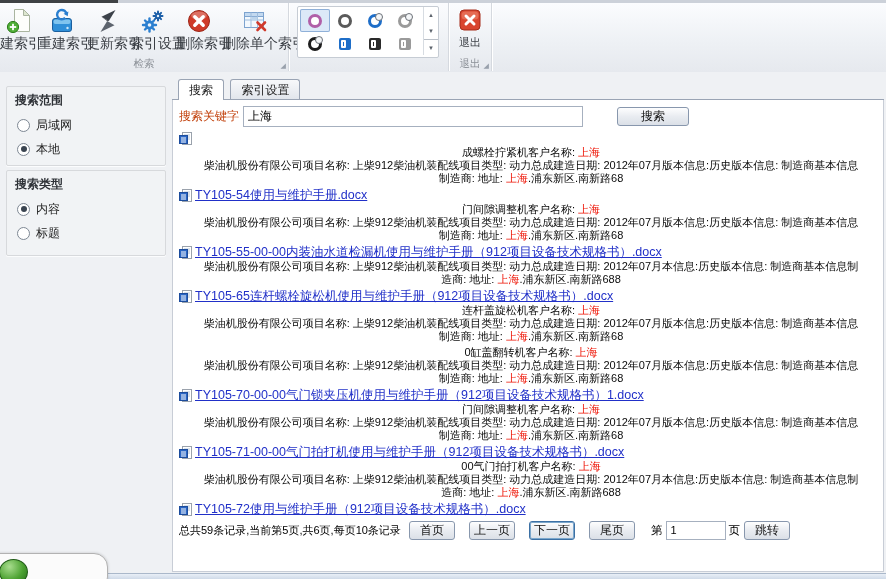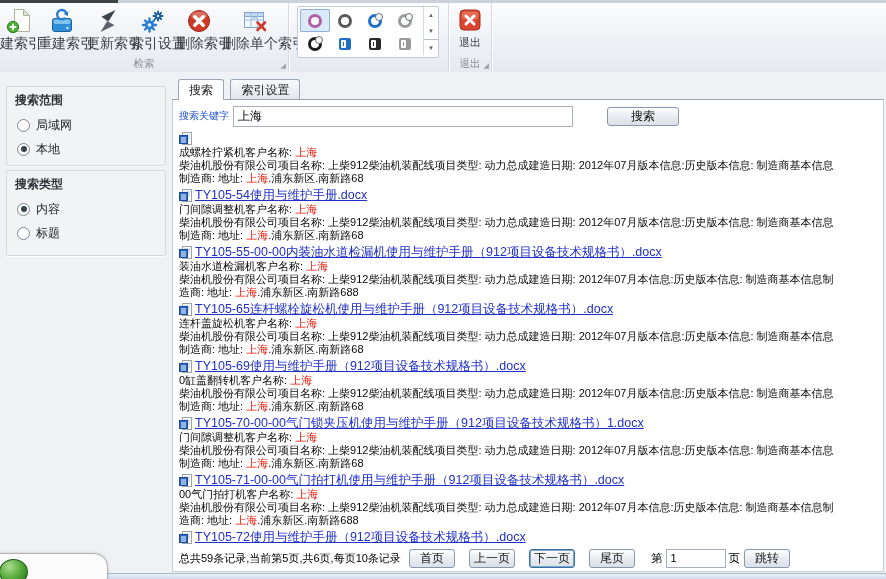--- a/index.html
+++ b/index.html
@@ -65,34 +65,34 @@
   
   .mainpanel{position:absolute;left:172px;top:7px;right:2px;bottom:2px;}
   .tabstrip{height:20px;border-bottom:1px solid #9aa4b4;padding-left:6px;position:relative;}
   .tab{display:inline-block;padding:3px 10px 2px;font-size:12px;color:#222;
     border:1px solid #9aa4b4;border-bottom:none;border-radius:3px 3px 0 0;
     background:linear-gradient(#f7f8fa,#e2e6ec);margin-right:2px;position:relative;cursor:pointer;line-height:14px;}
   .tab.active{background:#fff;z-index:3;padding-bottom:3px;margin-bottom:-1px;}
   .tabpage{background:#fff;border:1px solid #c8cdd6;border-top:none;height:calc(100% - 21px);
     box-sizing:border-box;padding:5px 0 0 6px;overflow:hidden;}
   .searchrow{display:flex;align-items:center;height:22px;margin-bottom:4px;}
-  .searchrow .slabel{font-size:10px;color:#1d4ed8;margin-right:4px;white-space:nowrap;}
+  .searchrow .slabel{font-size:12px;color:#c2410c;margin-right:4px;white-space:nowrap;}
   .search-input{width:330px;height:17px;border:1px solid #a6b0bf;font-size:12px;padding:1px 4px;
     font-family:inherit;}
   .btn{display:inline-flex;align-items:center;justify-content:center;
     height:19px;border:1px solid #8897ad;border-radius:3px;font-size:12px;color:#111;
     background:linear-gradient(#fefefe,#e9ecf1 50%,#dbe0e7);cursor:pointer;box-sizing:border-box;}
   .search-btn{width:72px;margin-left:34px;}
   
   .results{margin-top:4px;}
   .result{margin:0 0 3px 0;}
   .result-link-row{display:flex;align-items:center;height:15px;white-space:nowrap;overflow:hidden;}
   .result-link-row svg{margin-right:3px;flex:0 0 auto;}
   .result-link{color:#2130c8;text-decoration:underline;font-size:12.5px;cursor:pointer;}
-  .dline{font-size:11px;line-height:13px;color:#0a0a0a;white-space:nowrap;overflow:hidden;}
+  .dline{font-size:11px;line-height:13px;color:#0a0a0a;white-space:nowrap;overflow:hidden;text-align:center;}
   .red{color:#ee1000;}
   
   .pager{display:flex;align-items:center;height:20px;margin-top:2px;}
   .pager .summary{font-size:11px;color:#000;margin-right:8px;white-space:nowrap;}
   .pgbtn{min-width:46px;margin-right:14px;}
   .pgbtn.focused{border-color:#3c70a4;box-shadow:inset 0 0 0 1px #7ba7cc;}
   .page-label{font-size:11.5px;color:#000;margin:0 4px 0 2px;white-space:nowrap;}
   .page-input{width:52px;height:15px;border:1px solid #a6b0bf;font-size:11px;padding:1px 3px;font-family:inherit;}
   
   .bottomstrip{position:absolute;left:0;right:0;bottom:0;height:5px;
@@ -359,21 +359,20 @@
         <rect x="0.5" y="3.5" width="8" height="8" fill="#2a66c4" stroke="#1c4c9c"></rect>
         <g stroke="#fff" stroke-width="1">
                   <line x1="2" y1="6" x2="7" y2="6"></line>
                   <line x1="2" y1="8" x2="7" y2="8"></line>
                   <line x1="2" y1="10" x2="7" y2="10"></line>
                 </g>
       </svg>
       <a class="result-link">TY105-55-00-00内装油水道检漏机使用与维护手册（912项目设备技术规格书）.docx</a>
     </div>
     <div class="result-details">
-      <div class="dline"><span>装油水道检漏机客户名称: </span><span class="red">上海</span></div>
       <div class="dline"><span>柴油机股份有限公司项目名称: 上柴912柴油机装配线项目类型: 动力总成建造日期: 2012年07月本信息:历史版本信息: 制造商基本信息制</span></div>
       <div class="dline"><span>造商: 地址: </span><span class="red">上海</span><span>.浦东新区.南新路688</span></div>
     </div>
   </div>
 
   <div class="result">
     <div class="result-link-row">
       <svg width="13" height="13" viewBox="0 0 13 13">
         <rect x="3.5" y="0.5" width="9" height="12" fill="#fff" stroke="#9aa2ac"></rect>
         <g stroke="#b7c6d8" stroke-width="1">
@@ -391,37 +390,20 @@
       <a class="result-link">TY105-65连杆螺栓旋松机使用与维护手册（912项目设备技术规格书）.docx</a>
     </div>
     <div class="result-details">
       <div class="dline"><span>连杆盖旋松机客户名称: </span><span class="red">上海</span></div>
       <div class="dline"><span>柴油机股份有限公司项目名称: 上柴912柴油机装配线项目类型: 动力总成建造日期: 2012年07月版本信息:历史版本信息: 制造商基本信息</span></div>
       <div class="dline"><span>制造商: 地址: </span><span class="red">上海</span><span>.浦东新区.南新路68</span></div>
     </div>
   </div>
 
   <div class="result">
-    <div class="result-link-row">
-      <svg width="13" height="13" viewBox="0 0 13 13">
-        <rect x="3.5" y="0.5" width="9" height="12" fill="#fff" stroke="#9aa2ac"></rect>
-        <g stroke="#b7c6d8" stroke-width="1">
-                  <line x1="5" y1="3" x2="11" y2="3"></line>
-                  <line x1="5" y1="5" x2="11" y2="5"></line>
-                  <line x1="5" y1="7" x2="11" y2="7"></line>
-                </g>
-        <rect x="0.5" y="3.5" width="8" height="8" fill="#2a66c4" stroke="#1c4c9c"></rect>
-        <g stroke="#fff" stroke-width="1">
-                  <line x1="2" y1="6" x2="7" y2="6"></line>
-                  <line x1="2" y1="8" x2="7" y2="8"></line>
-                  <line x1="2" y1="10" x2="7" y2="10"></line>
-                </g>
-      </svg>
-      <a class="result-link">TY105-69使用与维护手册（912项目设备技术规格书）.docx</a>
-    </div>
     <div class="result-details">
       <div class="dline"><span>0缸盖翻转机客户名称: </span><span class="red">上海</span></div>
       <div class="dline"><span>柴油机股份有限公司项目名称: 上柴912柴油机装配线项目类型: 动力总成建造日期: 2012年07月版本信息:历史版本信息: 制造商基本信息</span></div>
       <div class="dline"><span>制造商: 地址: </span><span class="red">上海</span><span>.浦东新区.南新路68</span></div>
     </div>
   </div>
 
   <div class="result">
     <div class="result-link-row">
       <svg width="13" height="13" viewBox="0 0 13 13">

